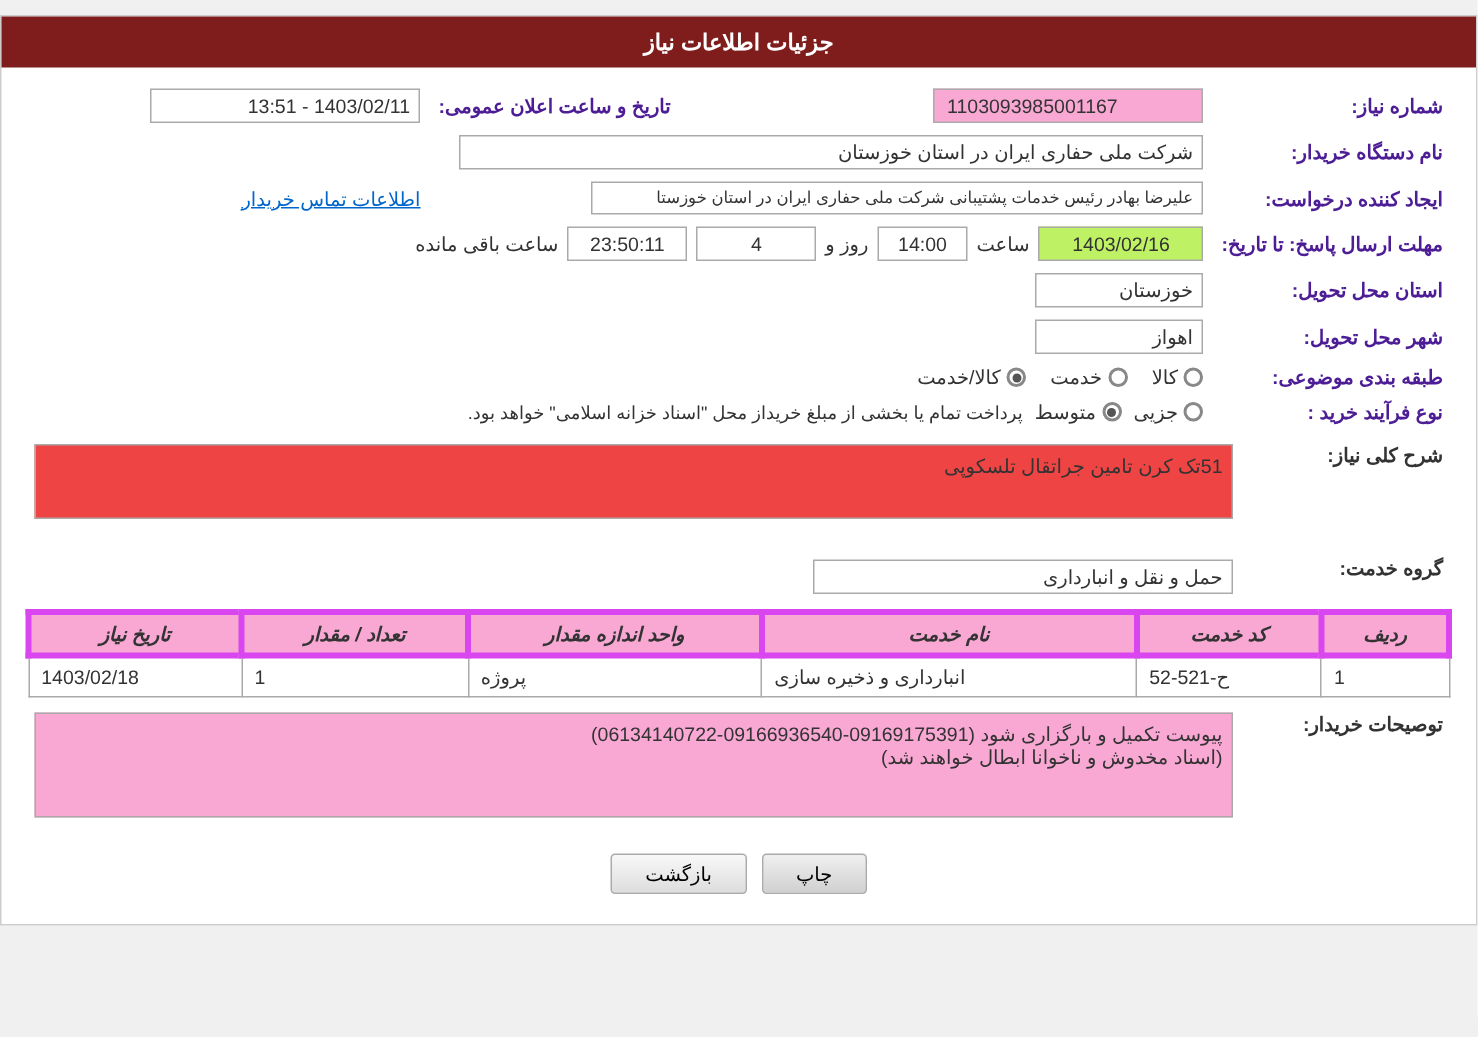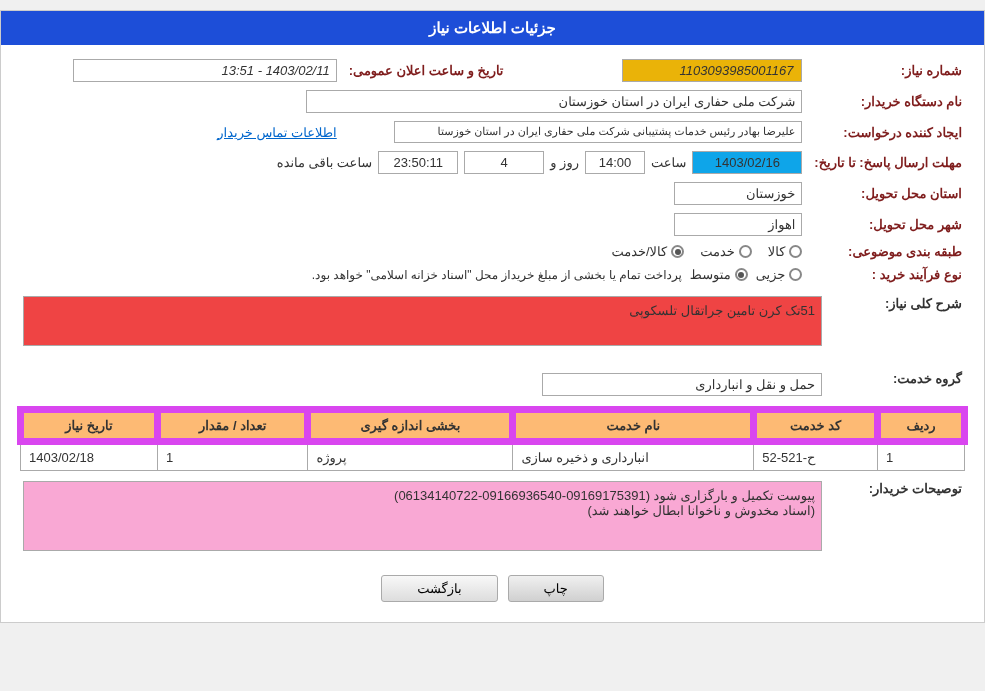--- a/index.html
+++ b/index.html
@@ -10,81 +10,79 @@
       direction: rtl;
       color: #333;
     }
     .page-wrapper {
       max-width: 985px;
       margin: 10px auto;
       background: #fff;
       border: 1px solid #ccc;
     }
     .header-bar {
-      background: #1d4ed8;
+      background: #7f1d1d;
       color: #fff;
       text-align: center;
       padding: 8px 12px;
       font-size: 15px;
       font-weight: bold;
     }
     .content {
       padding: 10px 16px;
     }
     .info-table {
       width: 100%;
       border-collapse: collapse;
       margin-bottom: 6px;
     }
     .info-table td {
       padding: 4px 6px;
       vertical-align: middle;
     }
     .label-cell {
-      color: #7f1d1d;
+      color: #4c1d95;
       font-weight: bold;
       white-space: nowrap;
       text-align: right;
       width: 140px;
     }
     .value-cell {
       text-align: right;
     }
     .input-box {
       border: 1px solid #aaa;
       background: #fff;
       padding: 3px 6px;
       min-height: 22px;
       display: inline-block;
     }
     .input-medium {
-      width: 264px;
-      font-style: italic;
+      width: 180px;
     }
     .input-small {
-      width: 128px;
+      width: 112px;
     }
     .number-box {
       border: 1px solid #aaa;
-      background: #eab308;
+      background: #f9a8d4;
       padding: 3px 8px;
       display: inline-block;
       min-width: 180px;
-      text-align: right;
-      font-style: italic;
+      text-align: left;
     }
     .date-row {
       display: flex;
       align-items: center;
       gap: 6px;
       direction: rtl;
     }
     .date-box {
       border: 1px solid #aaa;
-      background: #0ea5e9;
+      background: #bef264;
       padding: 3px 8px;
       display: inline-block;
       min-width: 110px;
       text-align: center;
     }
     .time-box {
       border: 1px solid #aaa;
       background: #fff;
       padding: 3px 6px;
       display: inline-block;
@@ -140,25 +138,26 @@
       font-size: 14px;
       margin: 8px 0 4px 0;
       text-align: right;
     }
     .service-table {
       width: 100%;
       border-collapse: collapse;
       margin: 6px 0;
     }
     .service-table th {
-      background: #fdba74;
-      border: 7px solid #d946ef;
+      background: #f9a8d4;
+      border: 4px solid #d946ef;
       padding: 5px 8px;
       text-align: center;
       font-weight: bold;
+      font-style: italic;
     }
     .service-table td {
       border: 1px solid #aaa;
       padding: 5px 8px;
       text-align: left;
     }
     .service-table tr:nth-child(even) td {
       background: #f5f5f5;
     }
     .description-box {
@@ -181,21 +180,21 @@
     }
     .button-row {
       text-align: center;
       padding: 14px 0 10px 0;
       display: flex;
       justify-content: center;
       gap: 10px;
     }
     .btn {
       border: 1px solid #aaa;
-      padding: 5px 35px;
+      padding: 5px 22px;
       cursor: pointer;
       font-size: 13px;
       font-family: Tahoma, Arial, sans-serif;
       background: linear-gradient(to bottom, #f8f8f8, #ddd);
       border-radius: 3px;
     }
     .btn-print {
       background: linear-gradient(to bottom, #f0f0f0, #d0d0d0);
     }
     .watermark-area {
@@ -342,21 +341,21 @@
       </tr>
     </tbody>
       </table>
 
     <table class="service-table">
       <thead>
         <tr>
           <th>ردیف</th>
           <th>کد خدمت</th>
           <th>نام خدمت</th>
-          <th>بخشی اندازه گیری</th>
+          <th>واحد اندازه مقدار</th>
           <th>تعداد / مقدار</th>
           <th>تاریخ نیاز</th>
         </tr>
       </thead>
       <tbody id="service-tbody">
 
       <tr>
             <td>1</td>
             <td>ح-521-52</td>
             <td>انبارداری و ذخیره سازی</td>

